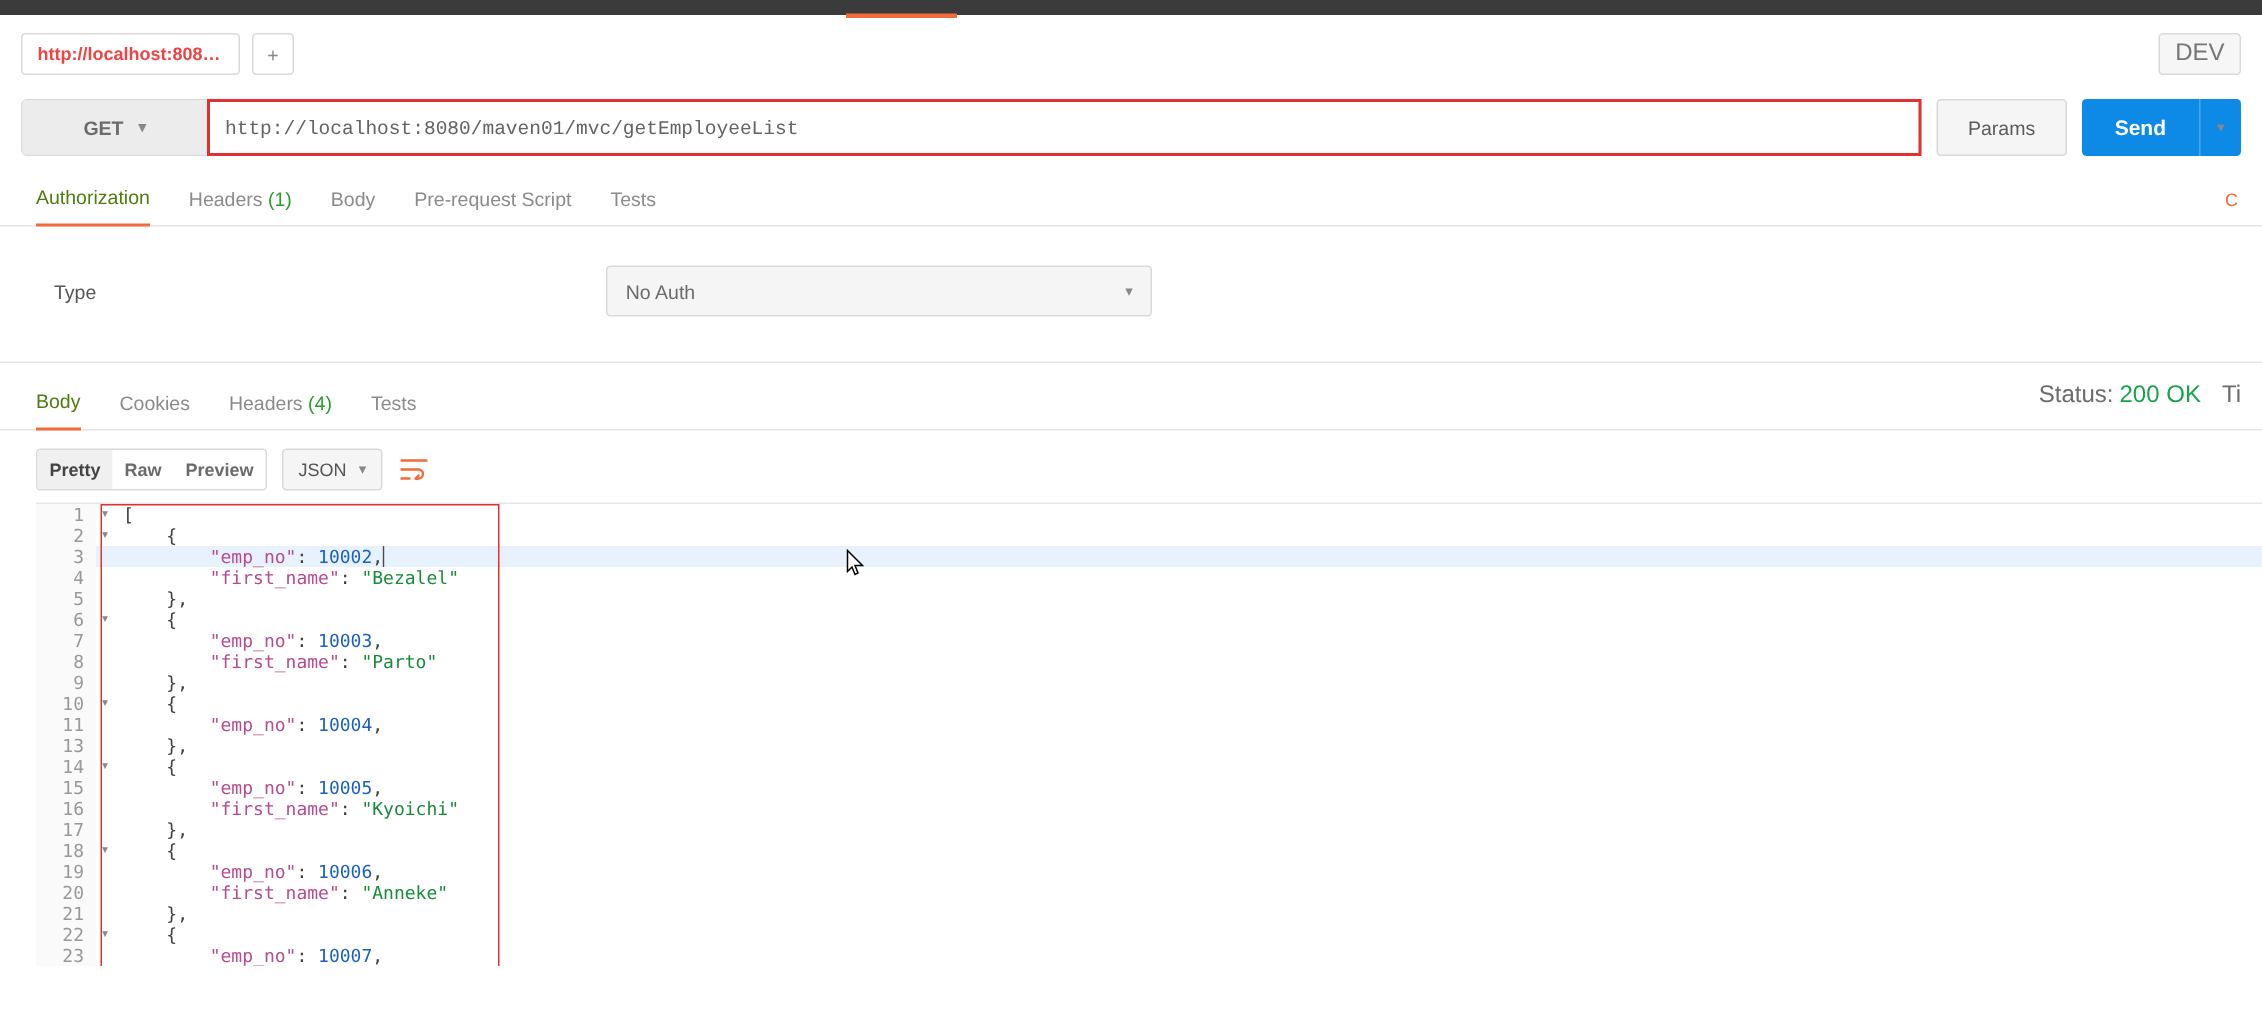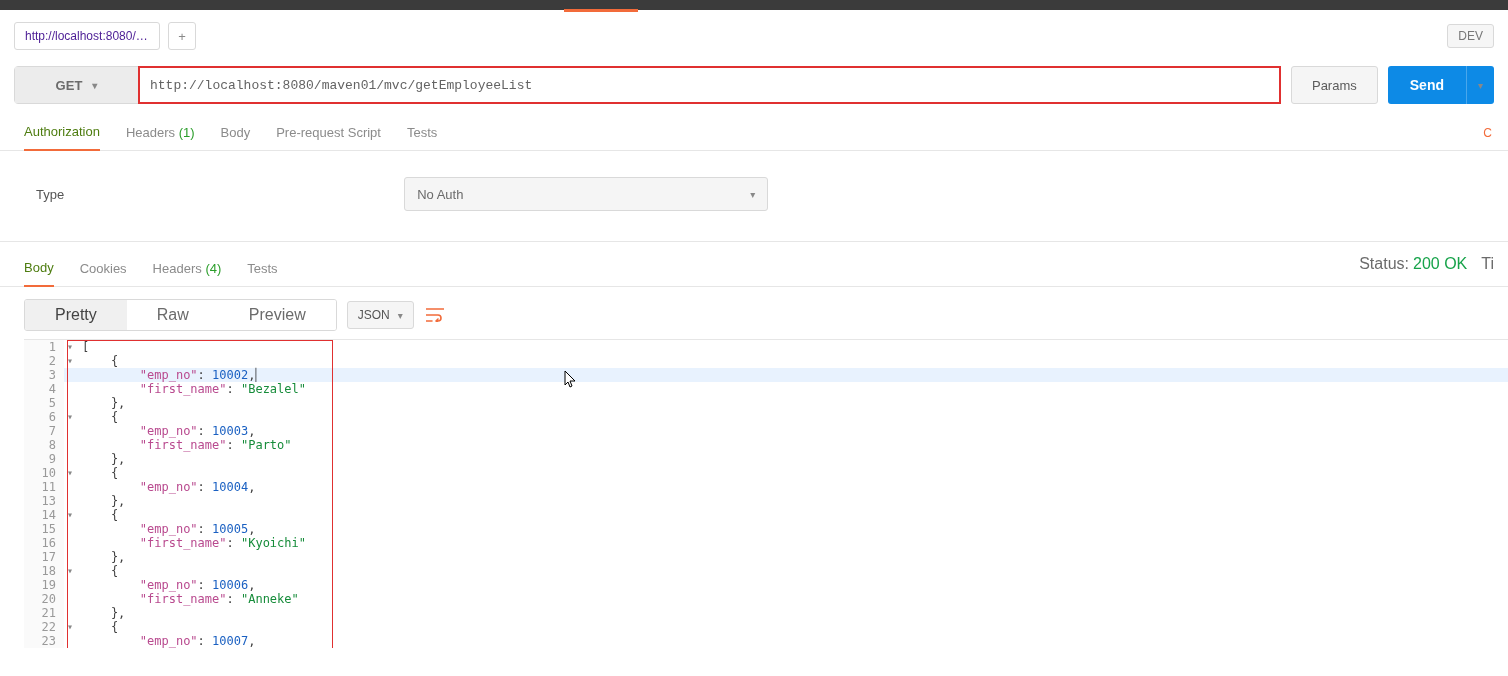--- a/index.html
+++ b/index.html
@@ -28,47 +28,48 @@
   .tabs-row {
     display: flex;
     align-items: center;
     padding: 12px 14px 6px 14px;
     gap: 8px;
   }
   .req-tab {
     border: 1px solid #d9d9d9;
     border-radius: 3px;
     background: #fff;
-    color: #4c1d95;
+    color: #ef4444;
     font-size: 12px;
     padding: 6px 10px;
     width: 146px;
     white-space: nowrap;
     overflow: hidden;
     text-overflow: ellipsis;
     cursor: pointer;
+    font-weight: bold;
   }
   .add-tab {
     border: 1px solid #d9d9d9;
     border-radius: 3px;
     width: 28px;
     height: 28px;
     display: flex;
     align-items: center;
     justify-content: center;
     color: #888;
     cursor: pointer;
     background: #fff;
   }
   .dev-badge {
     margin-left: auto;
     border: 1px solid #d9d9d9;
     border-radius: 3px;
     padding: 4px 10px;
-    font-size: 12px;
+    font-size: 16px;
     color: #777;
     background: #f6f6f6;
     cursor: pointer;
   }
   .request-row {
     display: flex;
     align-items: stretch;
     gap: 10px;
     padding: 10px 14px 0 14px;
   }
@@ -209,25 +210,26 @@
     gap: 10px;
     padding: 12px 24px 8px 24px;
   }
   .view-seg {
     display: inline-flex;
     border: 1px solid #d9d9d9;
     border-radius: 3px;
     overflow: hidden;
   }
   .view-btn {
-    padding: 6px 30px;
-    font-size: 16px;
+    padding: 6px 8px;
+    font-size: 12px;
     color: #6b6b6b;
     background: #fff;
     cursor: pointer;
+    font-weight: bold;
   }
   .view-btn.active { background: #f0f0f0; color: #444; }
   .fmt-select {
     display: inline-flex;
     align-items: center;
     gap: 8px;
     border: 1px solid #d9d9d9;
     border-radius: 3px;
     background: #f5f5f5;
     padding: 6px 10px;

